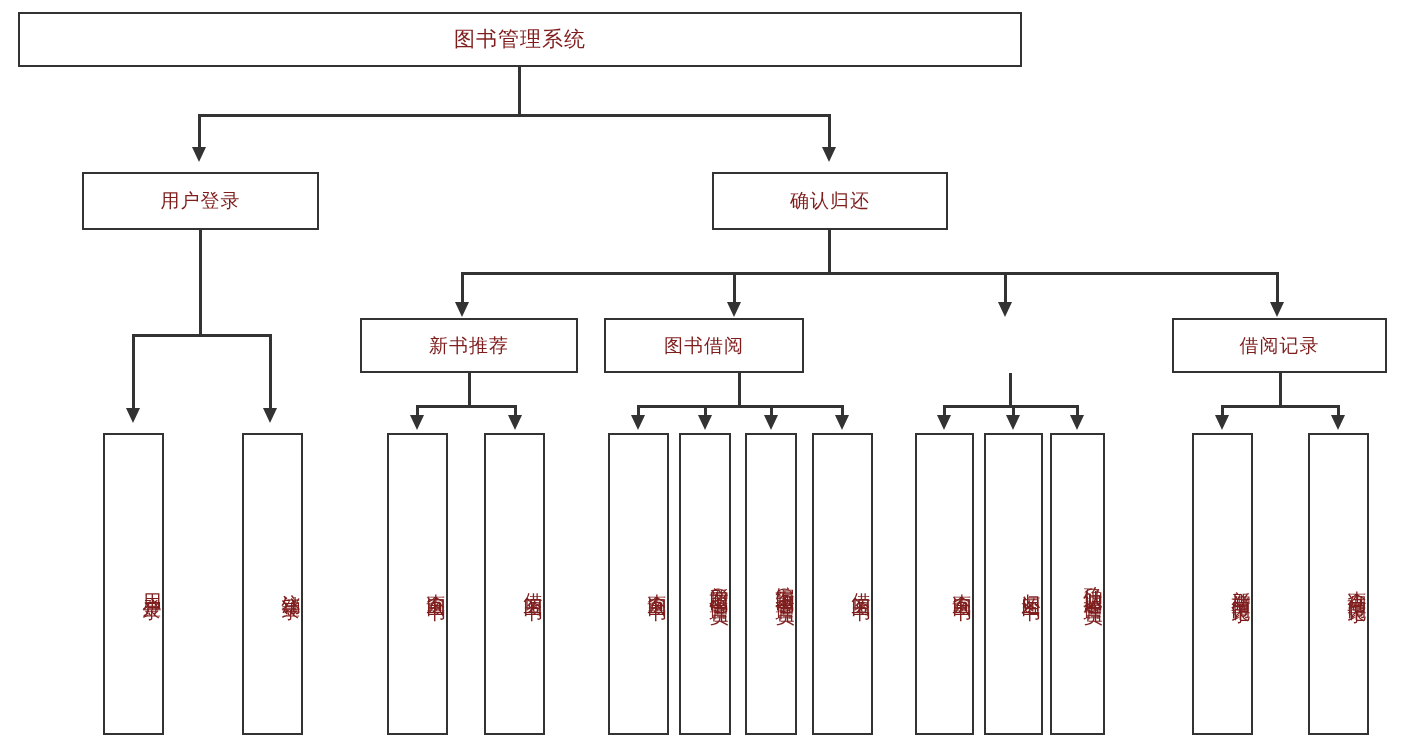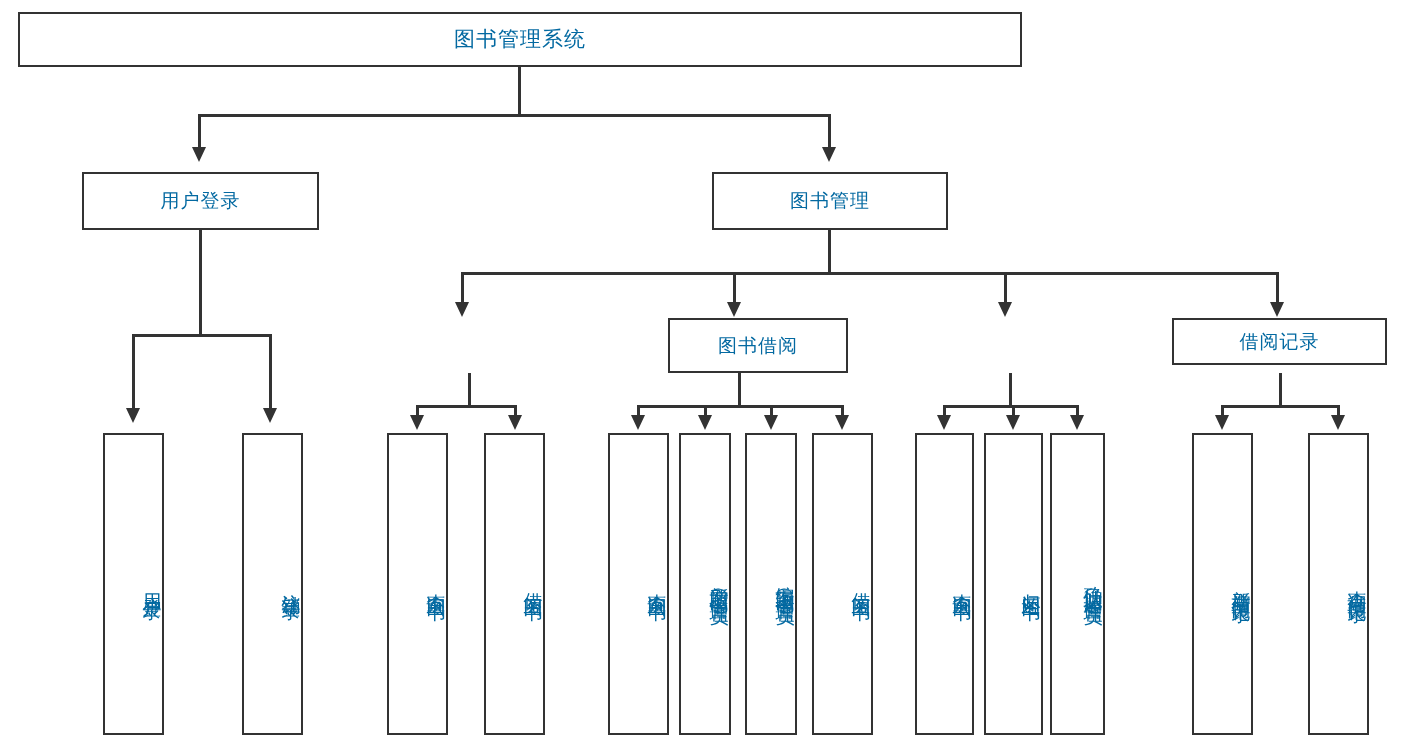--- a/index.html
+++ b/index.html
@@ -18,21 +18,21 @@
   
   .node{
     position:absolute;
     box-sizing:border-box;
     border:2px solid #333333;
     background:#ffffff;
     display:flex;
     align-items:center;
     justify-content:center;
     text-align:left;
-    color:#0369a1;
+    color:#7f1d1d;
     line-height:1.05;
   }
   .node.root{
     font-size:21px;
     letter-spacing:1px;
   }
   .node.lvl2{
     font-size:19px;
     letter-spacing:1px;
   }
@@ -147,27 +147,30 @@
   <div class="arrow" style="left:1331px;top:415px;"></div>
 
   <div class="node root" style="left:18px;top:12px;width:1004px;height:55px;">
     <span>图书管理系统</span>
   </div>
 
   <div class="node lvl2" style="left:82px;top:172px;width:237px;height:58px;">
     <span>用户登录</span>
   </div>
   <div class="node lvl2" style="left:712px;top:172px;width:236px;height:58px;">
-    <span>图书管理</span>
-  </div>
-
-  <div class="node lvl3" style="left:668px;top:318px;width:180px;height:55px;">
+    <span>确认归还</span>
+  </div>
+
+  <div class="node lvl3" style="left:360px;top:318px;width:218px;height:55px;">
+    <span>新书推荐</span>
+  </div>
+  <div class="node lvl3" style="left:604px;top:318px;width:200px;height:55px;">
     <span>图书借阅</span>
   </div>
-  <div class="node lvl3" style="left:1172px;top:318px;width:215px;height:47px;">
+  <div class="node lvl3" style="left:1172px;top:318px;width:215px;height:55px;">
     <span>借阅记录</span>
   </div>
 
   <div class="node leaf" style="left:103px;top:433px;width:61px;height:302px;">
     <span class="leaf-text">用户登录</span>
   </div>
   <div class="node leaf" style="left:242px;top:433px;width:61px;height:302px;">
     <span class="leaf-text">注销登录</span>
   </div>
   <div class="node leaf" style="left:387px;top:433px;width:61px;height:302px;">

